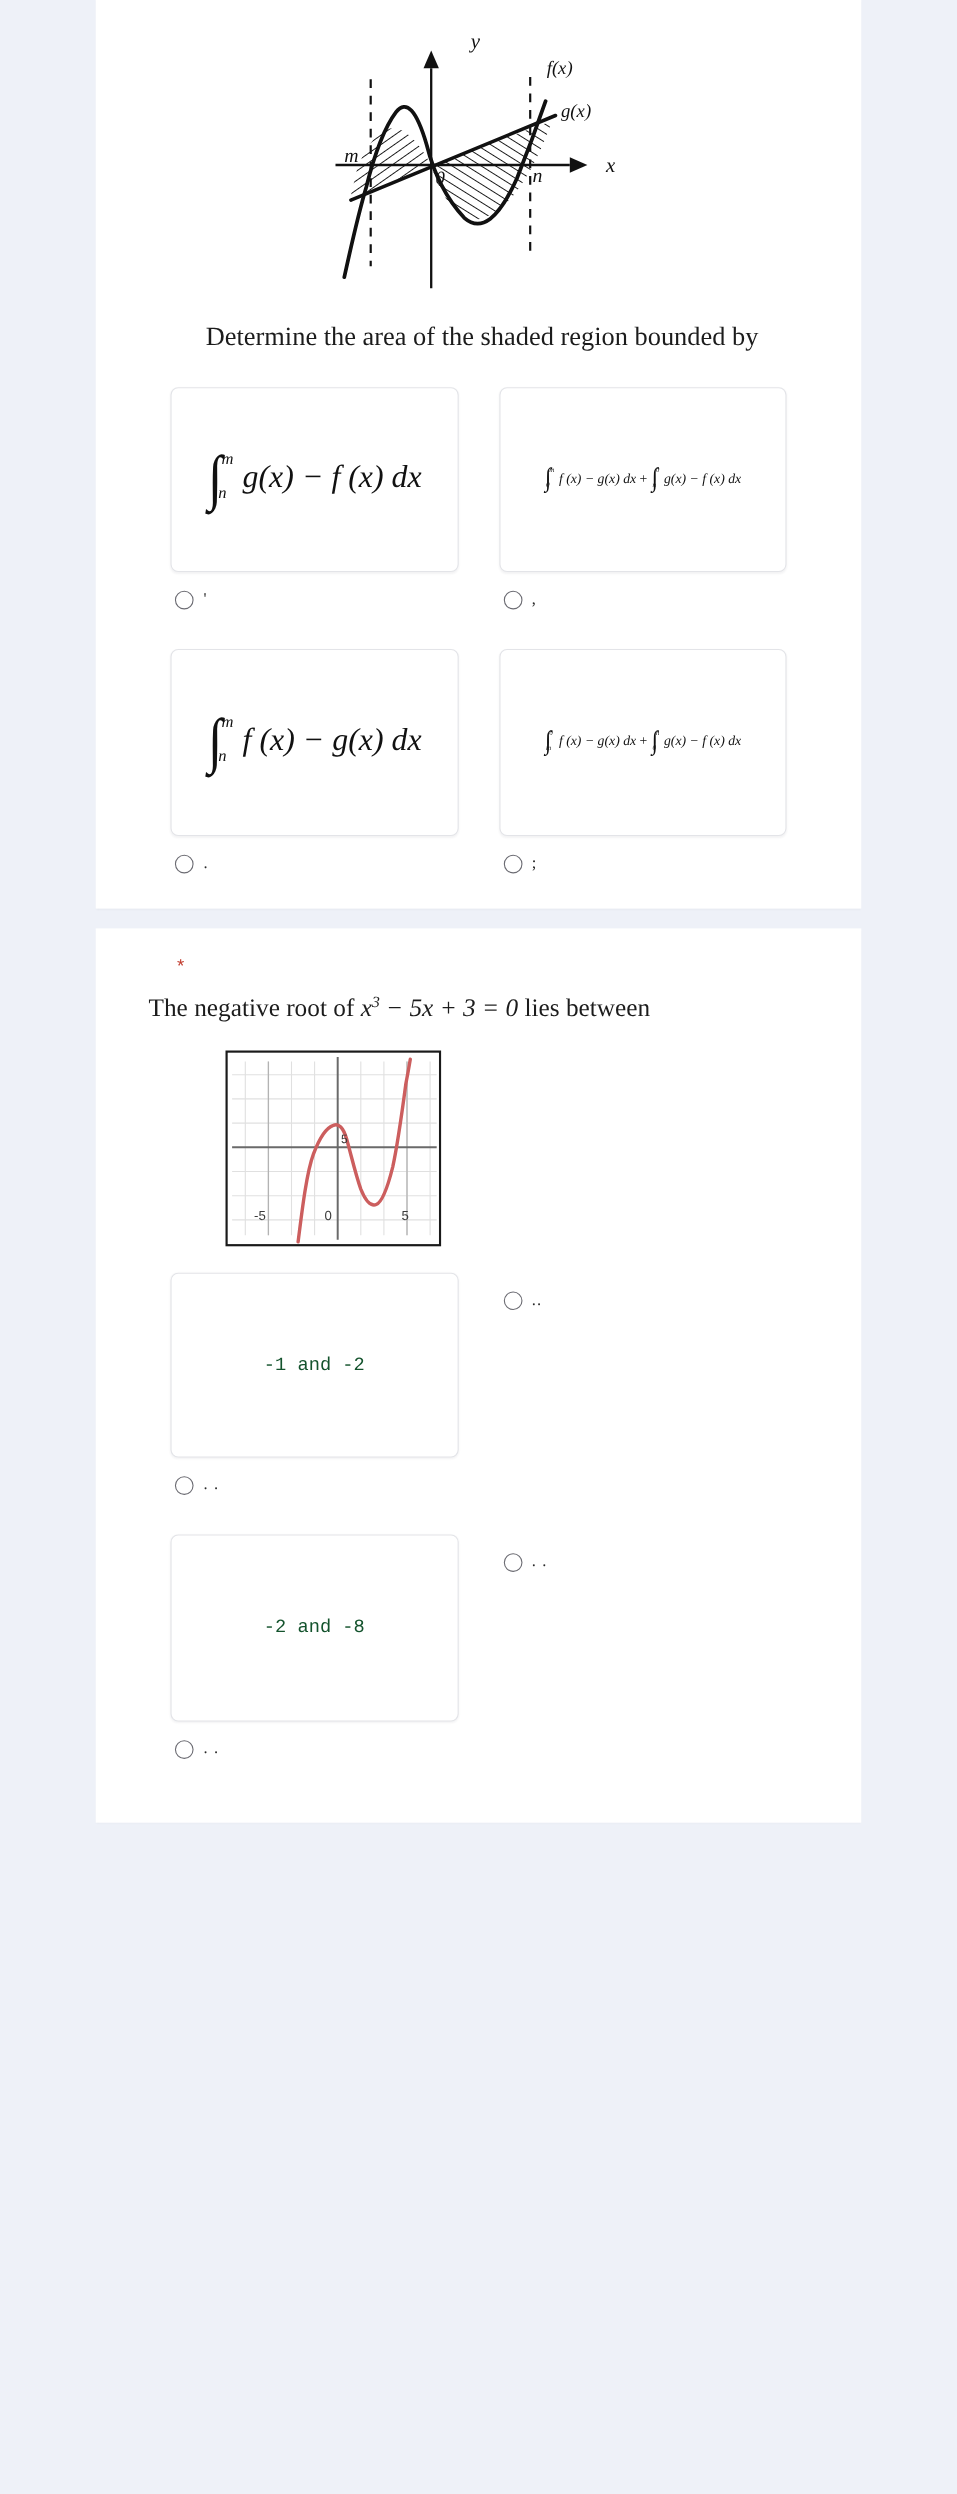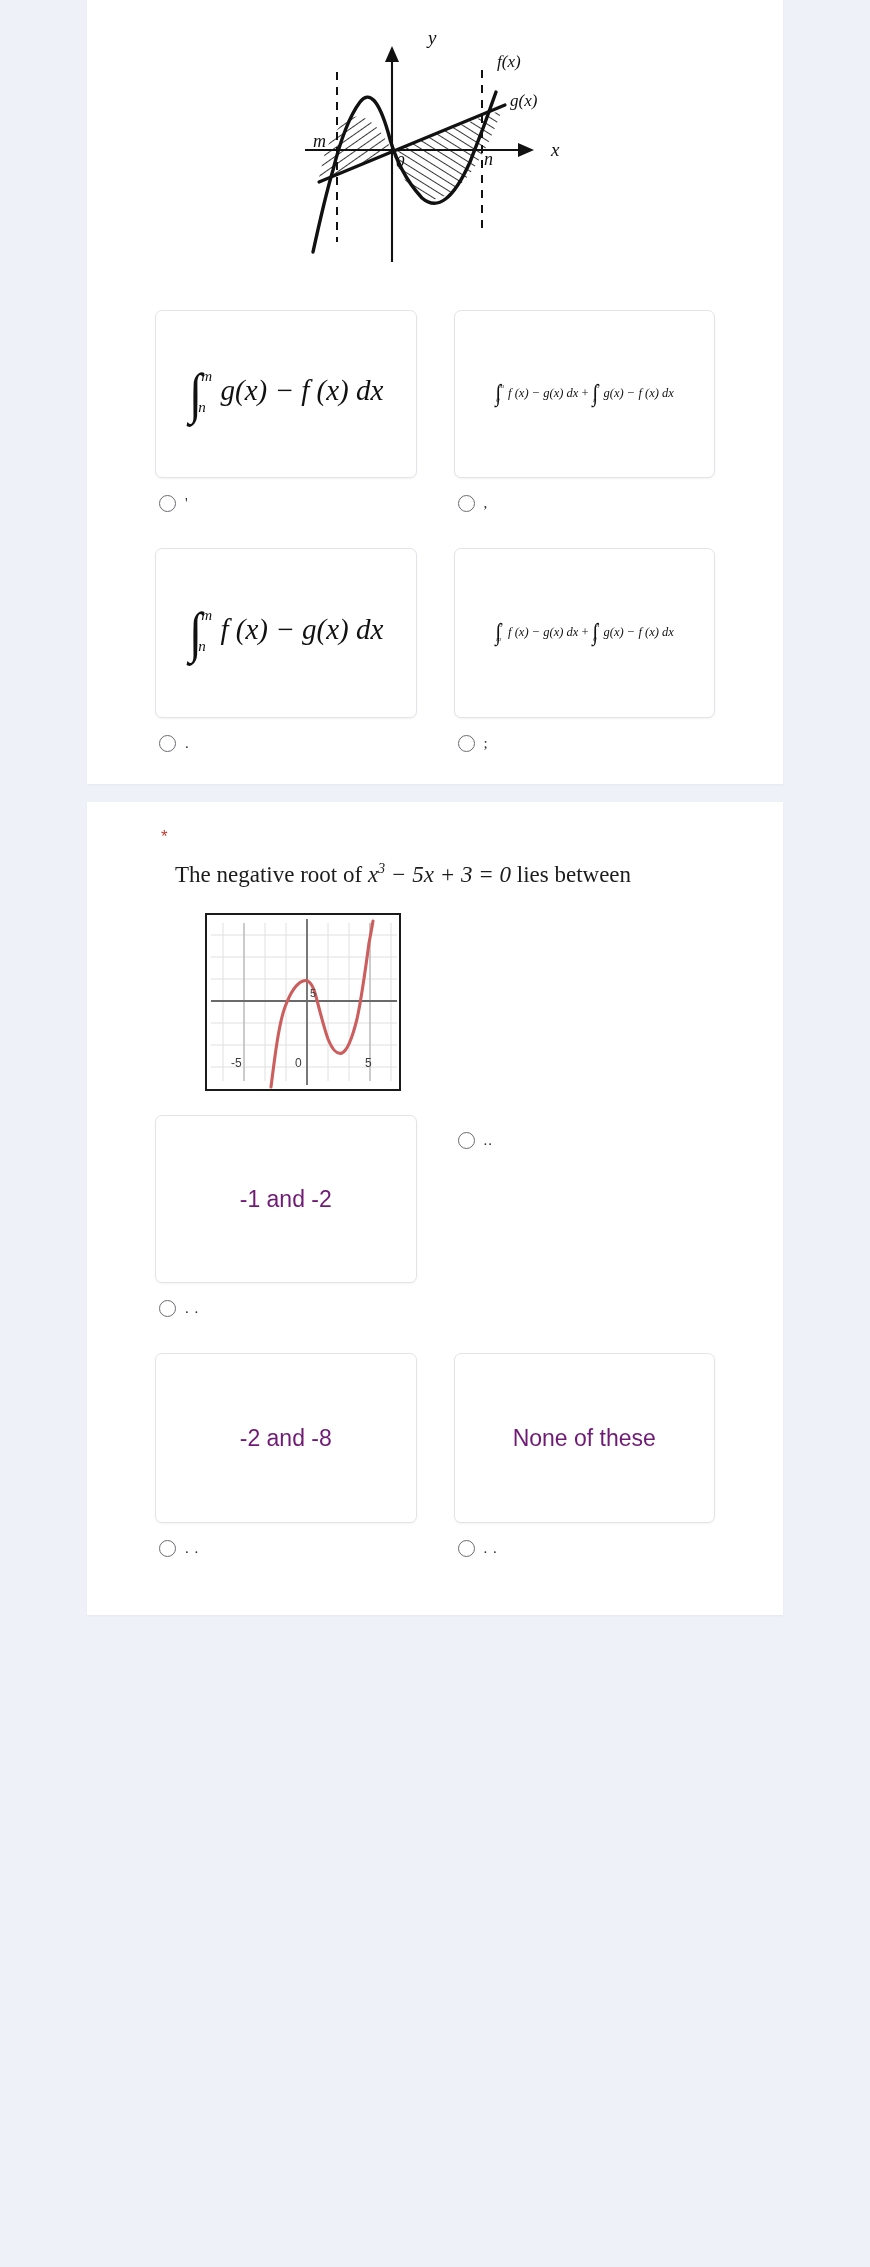--- a/index.html
+++ b/index.html
@@ -37,21 +37,21 @@
   }
 
   
   .qtext{
     font-family:"Liberation Serif", serif;
     font-size:24px;
     color:#1c1c1c;
     line-height:1.75;
     padding:10px 70px 6px 100px;
   }
-  .qtext.q2{ padding:10px 60px 6px 88px; font-size:23px;}
+  .qtext.q2{ padding:10px 60px 6px 48px; font-size:23px;}
   .mathi{ font-style:italic; }
   .sup{ font-size:0.62em; vertical-align:super; }
 
   .req-star{
     color:#c0392b;
     font-size:17px;
     padding:26px 0 0 74px;
     line-height:1;
     font-family:"Liberation Sans", sans-serif;
   }
@@ -132,23 +132,23 @@
     font-style:italic;
     line-height:1.05;
     text-align:left;
     margin-left:-2px;
     margin-right:1px;
   }
   .int-lims .up{ display:block; position:relative; top:-0.62em; }
   .int-lims .lo{ display:block; position:relative; top:0.42em; left:-3px;}
 
   .opt-text-plain{
-    font-family:Liberation Sans, sans-serif;
-    font-size:23px;
-    color:#701a75;
+    font-family:Liberation Mono, monospace;
+    font-size:17px;
+    color:#14532d;
   }
 
   
   .graph-wrap{
     padding:12px 0 6px 118px;
   }
   .graph-frame{
     width:196px;height:178px;
     border:2px solid #1a1a1a;
     background:#fff;
@@ -214,20 +214,21 @@
         <text x="281" y="134" font-family="Liberation Serif, serif" font-size="19" font-style="italic" fill="#111">x</text>
         <text x="126" y="145" font-family="Liberation Serif, serif" font-size="17" font-style="italic" fill="#111">0</text>
         <text x="43" y="125" font-family="Liberation Serif, serif" font-size="18" font-style="italic" fill="#111">m</text>
         <text x="214" y="143" font-family="Liberation Serif, serif" font-size="18" font-style="italic" fill="#111">n</text>
         <text x="227" y="45" font-family="Liberation Serif, serif" font-size="17" font-style="italic" fill="#111">f(x)</text>
         <text x="240" y="84" font-family="Liberation Serif, serif" font-size="17" font-style="italic" fill="#111">g(x)</text>
       </svg>
     </div>
 
     <div class="qtext">
+      <div>Determine the area of the shaded region bounded by</div>
     </div>
 
     <div class="options">
 
       <div class="opt-cell">
         <div class="opt-box">
           <span class="mth big">
             <span class="integral"><span class="int-sym">∫</span><span class="int-lims"><span class="up">m</span><span class="lo">n</span></span></span>
             <span class="mathi">g(x) − f (x) dx</span>
           </span>
@@ -362,23 +363,20 @@
         <div class="opt-box">
           <span class="opt-text-plain">-2 and -8</span>
         </div>
         <div class="opt-radio-row">
           <span class="radio"></span>
           <span class="radio-label">. .</span>
         </div>
       </div>
 
       <div class="opt-cell">
-        <div class="opt-box">
-          <span class="opt-text-plain">None of these</span>
-        </div>
         <div class="opt-radio-row">
           <span class="radio"></span>
           <span class="radio-label">. .</span>
         </div>
       </div>
     </div>
 
     <div class="footer-space"></div>
   </div>
 

